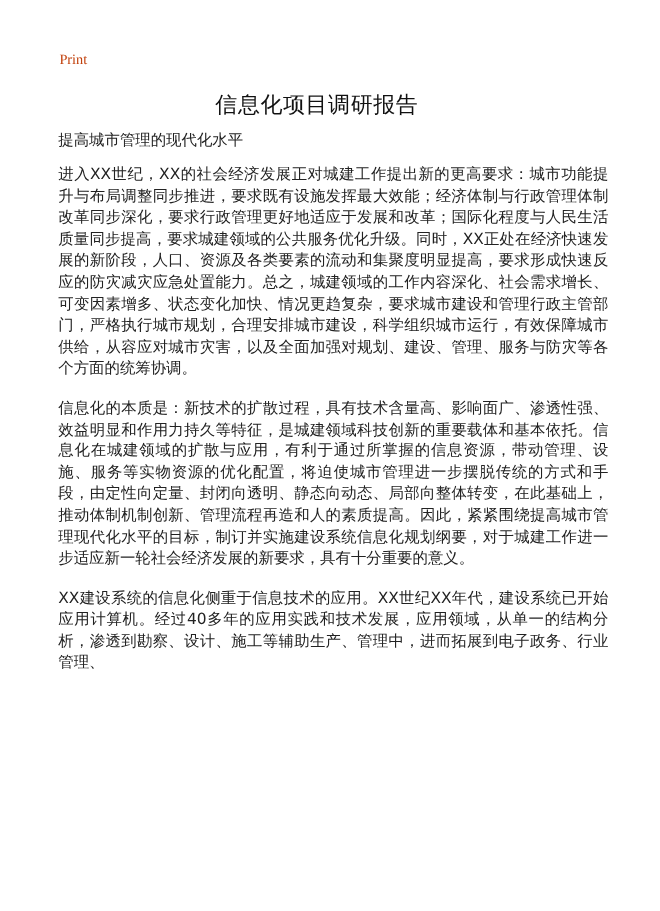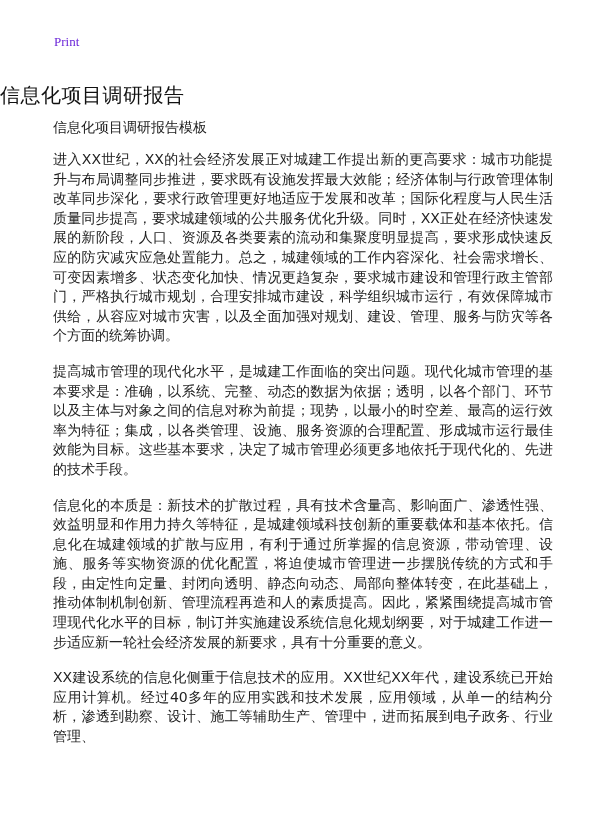--- a/index.html
+++ b/index.html
@@ -1,28 +1,27 @@
 <!DOCTYPE html>
 <html><head>
 <meta charset="utf-8">
 <style>
   html, body { margin: 0; padding: 0; background: #ffffff; }
   body { width: 600px; height: 828px; overflow: hidden; position: relative; color: #1a1a1a; font-family: "DejaVu Sans", sans-serif; }
-  .print { position: absolute; left: 54px; top: 34px; font-family: "Liberation Serif", serif; font-size: 13px; color: #6d28d9; }
-  .title { position: absolute; left: 0; width: 576px; top: 82px; font-size: 20px; color: #111; letter-spacing: 0.5px; }
+  .print { position: absolute; left: 54px; top: 46px; font-family: "Liberation Serif", serif; font-size: 13px; color: #c2410c; }
+  .title { position: absolute; left: 0; width: 576px; top: 82px; text-align: center; font-size: 20px; color: #111; letter-spacing: 0.5px; }
   .subtitle { position: absolute; left: 53px; top: 119px; font-size: 14px; color: #222; }
   .content { position: absolute; left: 53px; top: 150px; width: 500px; font-size: 14px; line-height: 19.6px; color: #222; }
   .para { margin: 0 0 16px 0; text-align: justify; word-break: break-all; }
   .heading { margin: 0 0 16px 0; font-weight: bold; font-size: 14px; }
 </style>
 </head>
 <body>
 
 <div class="print">Print</div>
 <div class="title">信息化项目调研报告</div>
-<div class="subtitle">信息化项目调研报告模板</div>
+<div class="subtitle">提高城市管理的现代化水平</div>
 
 <div class="content">
   <p class="para">进入XX世纪，XX的社会经济发展正对城建工作提出新的更高要求：城市功能提升与布局调整同步推进，要求既有设施发挥最大效能；经济体制与行政管理体制改革同步深化，要求行政管理更好地适应于发展和改革；国际化程度与人民生活质量同步提高，要求城建领域的公共服务优化升级。同时，XX正处在经济快速发展的新阶段，人口、资源及各类要素的流动和集聚度明显提高，要求形成快速反应的防灾减灾应急处置能力。总之，城建领域的工作内容深化、社会需求增长、可变因素增多、状态变化加快、情况更趋复杂，要求城市建设和管理行政主管部门，严格执行城市规划，合理安排城市建设，科学组织城市运行，有效保障城市供给，从容应对城市灾害，以及全面加强对规划、建设、管理、服务与防灾等各个方面的统筹协调。</p>
-  <p class="para">提高城市管理的现代化水平，是城建工作面临的突出问题。现代化城市管理的基本要求是：准确，以系统、完整、动态的数据为依据；透明，以各个部门、环节以及主体与对象之间的信息对称为前提；现势，以最小的时空差、最高的运行效率为特征；集成，以各类管理、设施、服务资源的合理配置、形成城市运行最佳效能为目标。这些基本要求，决定了城市管理必须更多地依托于现代化的、先进的技术手段。</p>
   <p class="para">信息化的本质是：新技术的扩散过程，具有技术含量高、影响面广、渗透性强、效益明显和作用力持久等特征，是城建领域科技创新的重要载体和基本依托。信息化在城建领域的扩散与应用，有利于通过所掌握的信息资源，带动管理、设施、服务等实物资源的优化配置，将迫使城市管理进一步摆脱传统的方式和手段，由定性向定量、封闭向透明、静态向动态、局部向整体转变，在此基础上，推动体制机制创新、管理流程再造和人的素质提高。因此，紧紧围绕提高城市管理现代化水平的目标，制订并实施建设系统信息化规划纲要，对于城建工作进一步适应新一轮社会经济发展的新要求，具有十分重要的意义。</p>
   <p class="para">XX建设系统的信息化侧重于信息技术的应用。XX世纪XX年代，建设系统已开始应用计算机。经过40多年的应用实践和技术发展，应用领域，从单一的结构分析，渗透到勘察、设计、施工等辅助生产、管理中，进而拓展到电子政务、行业管理、</p>
 </div>
 
 </body></html>

